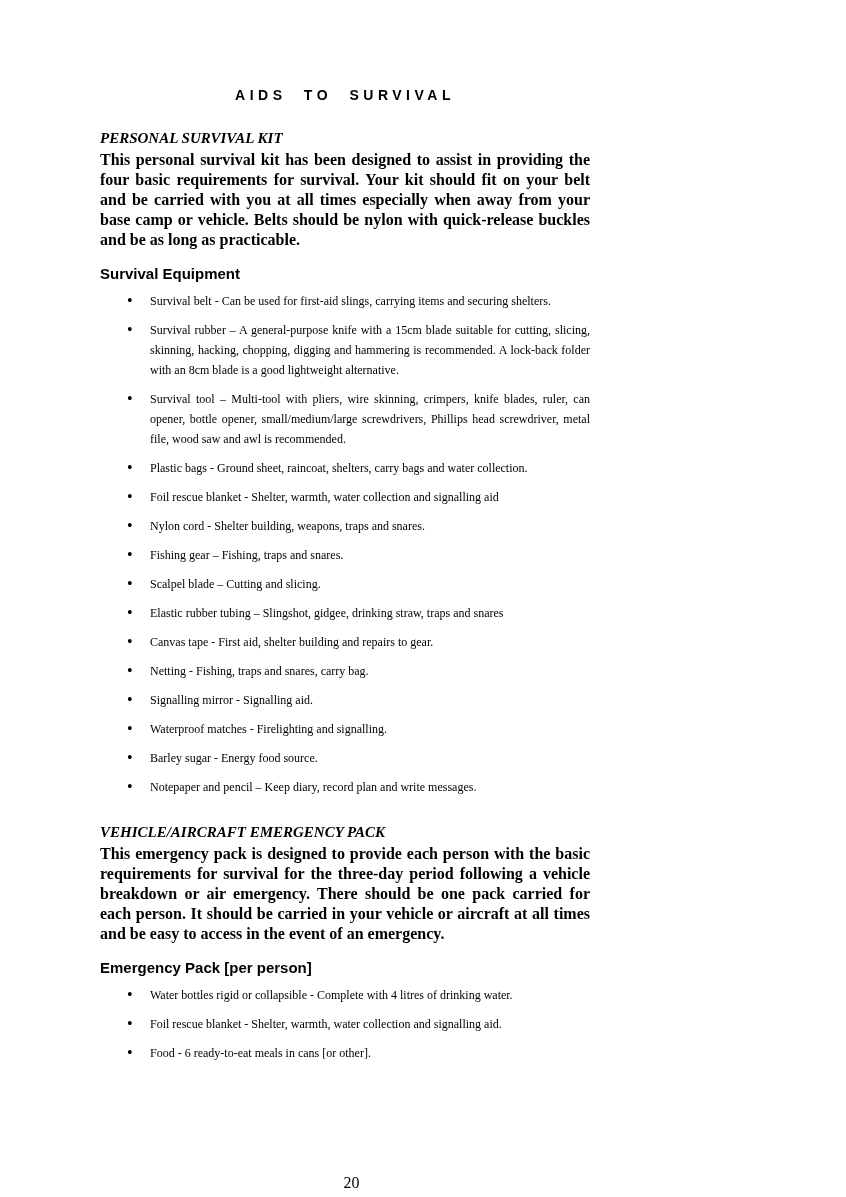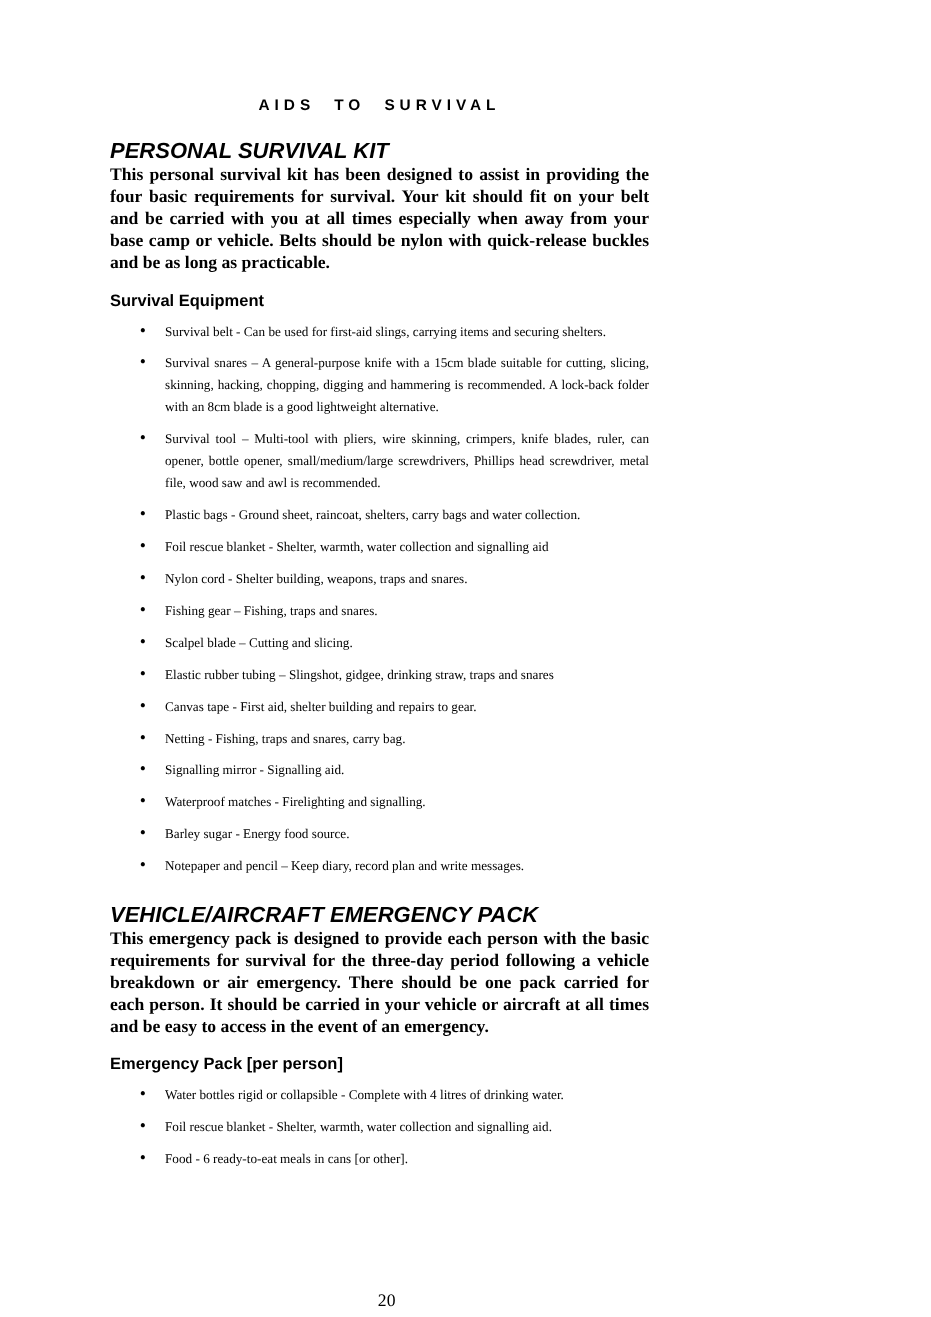--- a/index.html
+++ b/index.html
@@ -28,24 +28,24 @@
     text-align: center;
     font-family: "Liberation Sans", sans-serif;
     font-weight: bold;
     font-size: 14px;
     letter-spacing: 4.5px;
     word-spacing: 9px;
     line-height: 19px;
   }
   .section-heading {
     margin: 24px 0 0 0;
-    font-family: Liberation Sans, sans-serif;
+    font-family: Liberation Serif, serif;
     font-weight: bold;
     font-style: italic;
-    font-size: 20px;
+    font-size: 15px;
     line-height: 18px;
   }
   .body-text {
     margin: 3px 0 0 0;
     font-size: 16px;
     line-height: 20px;
     text-align: justify;
     font-weight: bold;
   }
   .subheading {
@@ -98,21 +98,21 @@
 
   <h1 class="doc-title">AIDS TO SURVIVAL</h1>
 
   <section>
     <h2 class="section-heading">PERSONAL SURVIVAL KIT</h2>
     <p class="body-text">This personal survival kit has been designed to assist in providing the four basic requirements for survival. Your kit should fit on your belt and be carried with you at all times especially when away from your base camp or vehicle. Belts should be nylon with quick-release buckles and be as long as practicable.</p>
 
     <h3 class="subheading">Survival Equipment</h3>
     <ul class="bullets">
       <li>Survival belt - Can be used for first-aid slings, carrying items and securing shelters.</li>
-      <li>Survival snares – A general-purpose knife with a 15cm blade suitable for cutting, slicing, skinning, hacking, chopping, digging and hammering is recommended. A lock-back folder with an 8cm blade is a good lightweight alternative.</li>
+      <li>Survival rubber – A general-purpose knife with a 15cm blade suitable for cutting, slicing, skinning, hacking, chopping, digging and hammering is recommended. A lock-back folder with an 8cm blade is a good lightweight alternative.</li>
       <li>Survival tool – Multi-tool with pliers, wire skinning, crimpers, knife blades, ruler, can opener, bottle opener, small/medium/large screwdrivers, Phillips head screwdriver, metal file, wood saw and awl is recommended.</li>
     </ul>
 
     <ul class="bullets">
       <li>Plastic bags - Ground sheet, raincoat, shelters, carry bags and water collection.</li>
       <li>Foil rescue blanket - Shelter, warmth, water collection and signalling aid</li>
       <li>Nylon cord - Shelter building, weapons, traps and snares.</li>
       <li>Fishing gear – Fishing, traps and snares.</li>
       <li>Scalpel blade – Cutting and slicing.</li>
       <li>Elastic rubber tubing – Slingshot, gidgee, drinking straw, traps and snares</li>

